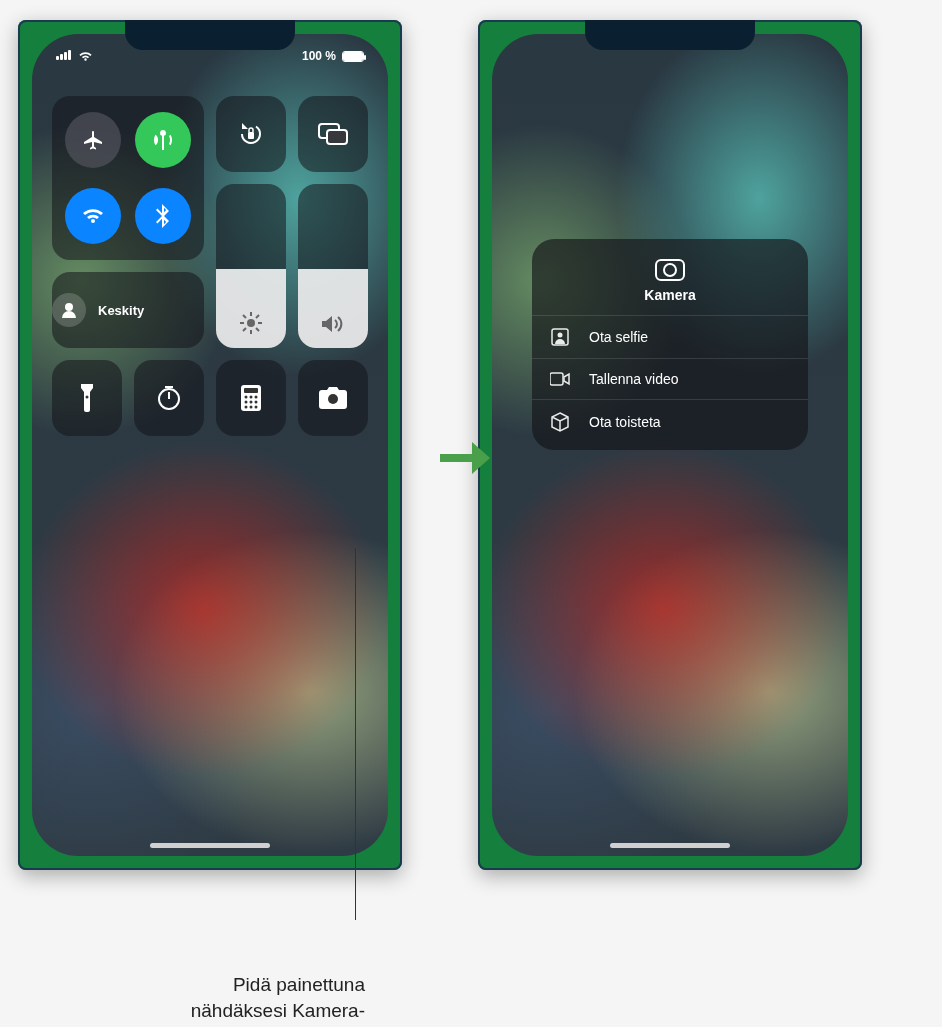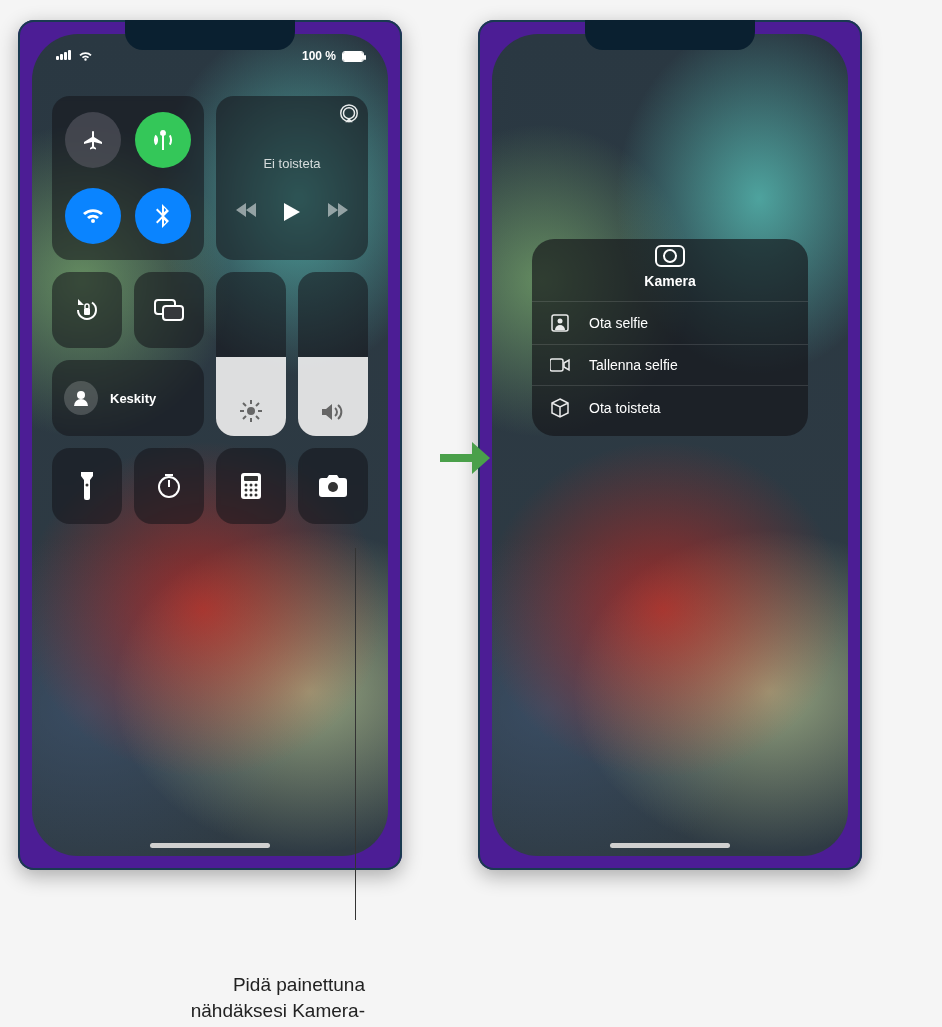--- a/index.html
+++ b/index.html
@@ -17,22 +17,22 @@
     height: 1027px;
     display: flex;
     align-items: flex-start;
     padding: 20px 0 0 18px;
     gap: 32px;
   }
   
   .phone {
     width: 384px;
     height: 850px;
-    border-radius: 16px;
-    background: #4c1d95;
+    border-radius: 8px;
+    background: #15803d;
     padding: 14px;
     box-shadow: inset 0 0 0 2px #1a3a50, 0 6px 20px rgba(0,0,0,.3);
     position: relative;
   }
   .screen {
     width: 100%;
     height: 100%;
     border-radius: 46px;
     overflow: hidden;
     background:
@@ -141,38 +141,37 @@
   .slider .fill {
     position:absolute; bottom:0; left:0; right:0;
     background: rgba(255,255,255,0.85);
     height: 48%;
   }
   .slider .ico { position:absolute; bottom:14px; left:0; right:0; display:flex; justify-content:center; color:#777; }
 
   .focus {
     grid-column: span 2;
     justify-content: flex-start;
-    padding-left: 12px;
     gap: 12px;
     font-size: 13px;
     font-weight: 600;
   }
   .focus .circ { width:34px;height:34px;border-radius:50%;background:rgba(255,255,255,0.18);display:flex;align-items:center;justify-content:center; }
 
   .home-ind {
     position:absolute; bottom:8px; left:50%; transform:translateX(-50%);
     width:120px; height:5px; border-radius:3px; background:#d0d0d0;
   }
 
   
   .camera-menu {
     position:absolute; top:205px; left:40px; right:40px;
     background: rgba(20,20,25,0.65);
     border-radius: 22px;
-    padding: 6px 0 6px;
+    padding: 20px 0 6px;
     color:#fff;
   }
   .camera-menu .hdr { text-align:center; padding-bottom:12px; }
   .camera-menu .hdr .camicon { display:inline-flex; width:30px;height:22px;border:2px solid #fff;border-radius:6px; align-items:center; justify-content:center; margin-bottom:6px;}
   .camera-menu .hdr .camicon::after{content:"";width:10px;height:10px;border:2px solid #fff;border-radius:50%;}
   .camera-menu .hdr .lbl { font-size:14px; font-weight:600; }
   .camera-menu .row {
     display:flex; align-items:center; gap:19px;
     padding: 12px 18px;
     border-top:1px solid rgba(255,255,255,0.12);
@@ -254,47 +253,20 @@
                 <path fill="#fff" d="M12 16a2 2 0 100-4 2 2 0 000 4zm-6-6a9 9 0 0112 0l-2 2a6 6 0 00-8 0zm-4-4a15 15 0 0120 0l-2 2a12 12 0 00-16 0z"></path>
               </svg>
           </div>
           <div class="toggle blue">
             <svg width="14" height="24" viewBox="0 0 14 24">
                 <path fill="#fff" d="M6 0v9.2L1.4 4.6 0 6l6 6-6 6 1.4 1.4L6 14.8V24l7-7-5-5 5-5zm2 3.8L10.2 6 8 8.2zm0 12L10.2 18 8 20.2z"></path>
               </svg>
           </div>
         </div>
 
-        <div class="module big playback">
-          <span class="airplay">
-            <svg viewBox="0 0 24 24" width="22" height="22">
-                <circle cx="12" cy="10" r="6" fill="none" stroke="#fff" stroke-width="1.6"></circle>
-                <circle cx="12" cy="10" r="9" fill="none" stroke="#fff" stroke-width="1.6"></circle>
-                <path d="M8 20l4-5 4 5z" fill="#fff"></path>
-              </svg>
-          </span>
-          <div class="title">Ei toisteta</div>
-          <div class="controls">
-            <span class="pc">
-                <svg width="20" height="14" viewBox="0 0 20 14">
-                  <path fill="#fff" d="M10 0L0 7l10 7zM20 0L10 7l10 7z"></path>
-                </svg>
-              </span>
-            <span class="play">
-                <svg width="16" height="18" viewBox="0 0 16 18">
-                  <path fill="#fff" d="M0 0l16 9L0 18z"></path>
-                </svg>
-              </span>
-            <span class="pc">
-                <svg width="20" height="14" viewBox="0 0 20 14">
-                  <path fill="#fff" d="M0 0l10 7L0 14zM10 0l10 7-10 7z"></path>
-                </svg>
-              </span>
-          </div>
-        </div>
 
         <div class="module">
           <svg width="28" height="28" viewBox="0 0 28 28">
               <path fill="none" stroke="#fff" stroke-width="2" d="M5 14a9 9 0 1014-7.5"></path>
               <path fill="#fff" d="M5 3v6h6z"></path>
               <rect x="11" y="12" width="6" height="7" rx="1" fill="#fff"></rect>
               <path fill="none" stroke="#fff" stroke-width="1.5" d="M12 12v-2a2 2 0 014 0v2"></path>
             </svg>
         </div>
         <div class="module">
@@ -403,21 +375,21 @@
           </span>
           <span>Ota selfie</span>
         </div>
         <div class="row">
           <span class="ri">
             <svg width="20" height="14" viewBox="0 0 20 14">
                 <rect x="0" y="1" width="13" height="12" rx="2" fill="none" stroke="#fff" stroke-width="1.5"></rect>
                 <path d="M14 5l5-3v10l-5-3z" fill="none" stroke="#fff" stroke-width="1.5"></path>
               </svg>
           </span>
-          <span>Tallenna selfie</span>
+          <span>Tallenna video</span>
         </div>
         <div class="row">
           <span class="ri">
             <svg width="18" height="20" viewBox="0 0 18 20">
                 <path fill="none" stroke="#fff" stroke-width="1.5" d="M9 1l8 4v10l-8 4-8-4V5zM1 5l8 4 8-4M9 9v10"></path>
               </svg>
           </span>
           <span>Ota toisteta</span>
         </div>
       </div>

